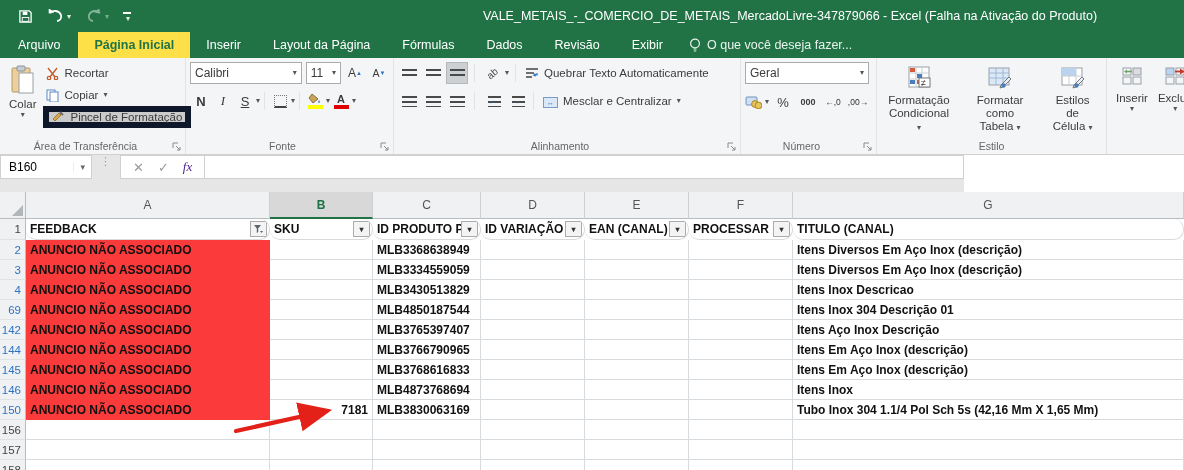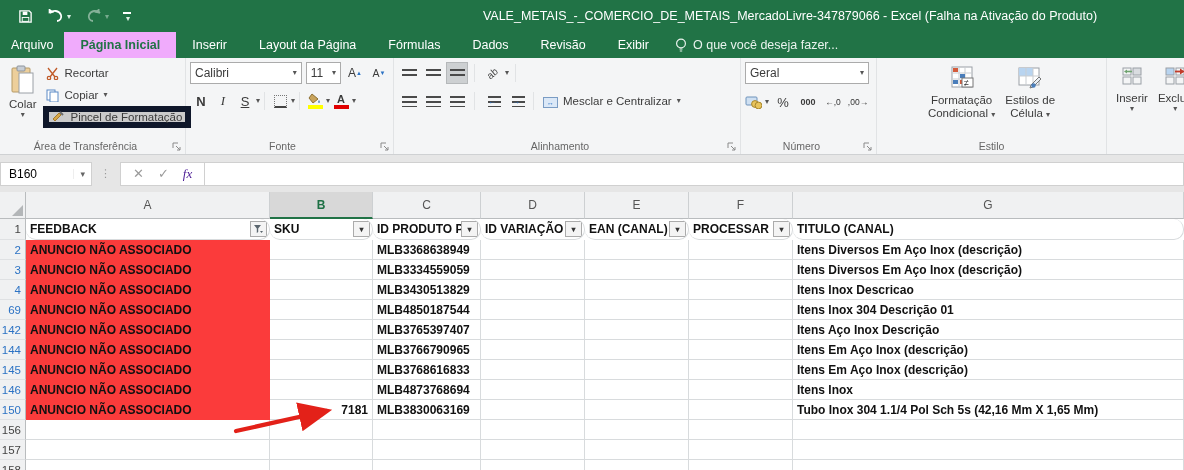--- a/index.html
+++ b/index.html
@@ -12,22 +12,22 @@
   .qat .qbtn { display:flex; align-items:center; color:#fff; cursor:default; }
   .qat .dis { opacity:.45; }
   .qat .caret { font-size:8px; color:#dff0e6; margin-left:2px; }
   .title-text { position:absolute; left:470px; top:0; width:640px; height:32px; line-height:32px;
                 text-align:center; color:#fff; font-size:12.5px; white-space:nowrap; }
 
   
   .tabrow { position:absolute; left:0; top:32px; width:1184px; height:26px; background:#217346;
             display:flex; align-items:stretch; color:#fff; font-size:12.5px; }
   .rtab { padding:0 16px; display:flex; align-items:center; white-space:nowrap; cursor:default; }
-  .rtab.file { padding:0 11px; }
-  .rtab.active { background:#f0abfc; color:#217346; font-weight:bold; }
+  .rtab.file { padding:0 18px; }
+  .rtab.active { background:#fde047; color:#217346; font-weight:bold; }
   .tellme { display:flex; align-items:center; gap:6px; padding:0 10px; color:#eaf3ee; }
 
   
   .ribbon { position:absolute; left:0; top:58px; width:1184px; height:97px; background:#f4f5f6;
             border-bottom:1px solid #cfd1d3; display:flex; font-size:11.5px; color:#3b3b3b; }
   .rgroup { position:relative; height:96px; border-right:1px solid #e1e3e5; padding:4px 4px 16px 4px; flex:none; }
   .glabel { position:absolute; bottom:2px; left:0; right:14px; text-align:center; font-size:10.5px; color:#666; white-space:nowrap; }
   .glabel.full { right:0; }
   .launcher { position:absolute; bottom:2px; right:3px; width:10px; height:10px; }
   .bigbtn { display:flex; flex-direction:column; align-items:center; justify-content:flex-start;
@@ -39,22 +39,22 @@
   .combo { background:#fff; border:1px solid #ababab; height:22px; display:flex; align-items:center;
            padding:0 4px; justify-content:space-between; font-size:12px; }
   .ibox { display:inline-flex; align-items:center; justify-content:center; width:22px; height:22px; cursor:default; }
   .ibox.sel { background:#cdd0d2; border:1px solid #b5b8ba; }
   .stripes { width:15px; height:11px; background:repeating-linear-gradient(to bottom,#4a4a4a 0 2px,transparent 2px 5px); }
   .vsep { width:1px; background:#e1e3e5; margin:2px 4px; }
   .colorbar { display:block; width:15px; height:4px; margin-top:1px; }
   .rowline { display:flex; align-items:center; }
 
   
-  .fxbar { position:absolute; left:0; top:155px; width:1184px; height:37px; background:#e6e6e6;
-           display:flex; align-items:center; }
+  .fxbar { position:absolute; left:0; top:155px; width:964px; height:37px; background:#e6e6e6;
+           display:flex; align-items:flex-start; }
   .namebox { width:92px; height:24px; background:#fff; border:1px solid #d0d0d0; margin-left:0;
              display:flex; align-items:center; font-size:12px; padding-left:8px; }
   .namebox .nb-caret { margin-left:auto; padding:0 6px; color:#666; font-size:9px; border-left:1px solid #eee; }
   .fx-dots { color:#9a9a9a; padding:0 8px; font-size:11px; letter-spacing:1px; }
   .fxbtns { display:flex; align-items:center; gap:14px; background:#fff; border:1px solid #d0d0d0;
             height:24px; padding:0 12px; color:#9a9a9a; font-size:13px; }
   .fxfield { flex:1; height:24px; background:#fff; border:1px solid #d0d0d0; border-left:none; margin-right:0; }
 
   
   .grid { position:absolute; left:0; top:192px; width:1184px; height:278px; background:#fff; }
@@ -248,20 +248,29 @@
         <span class="ibox">
             <span class="stripes" style="height:8px;"></span>
           </span>
         <span class="ibox sel">
             <span class="stripes" style="height:8px;"></span>
           </span>
         <span class="vsep" style="height:18px;"></span>
         <span class="ibox" style="transform:rotate(-40deg);font-size:10px;color:#444;">ab</span>
         <span class="caret-s">▾</span>
         <span class="vsep" style="height:18px;"></span>
+        <span class="smallbtn">
+          <span>
+            <svg width="14" height="12" viewBox="0 0 14 12">
+                <path d="M1 2h12M1 6h8M1 10h6" stroke="#444" stroke-width="1.4"></path>
+                <path d="M12 6v2H9l1.5-1.3M9 8l1.5 1.3" stroke="#2b72c4" stroke-width="1.2" fill="none"></path>
+              </svg>
+          </span>
+          <span>Quebrar Texto Automaticamente</span>
+        </span>
       </div>
       <div class="rowline" style="margin-top:6px; gap:2px;">
         <span class="ibox">
             <span class="stripes"></span>
           </span>
         <span class="ibox">
             <span class="stripes"></span>
           </span>
         <span class="ibox">
             <span class="stripes"></span>
@@ -333,20 +342,32 @@
                 <rect x="13" y="13" width="11" height="9" fill="#fff" stroke="#777"></rect>
                 <text x="15" y="21" font-size="9" fill="#333">≠</text>
               </svg>
           </span>
           <span>Formatação</span>
           <span><span>Condicional</span> <span class="caret-s">▾</span></span>
         </div>
         <div class="bigbtn">
           <span class="bb-ic">
             <svg width="26" height="26" viewBox="0 0 26 26">
+                <rect x="2" y="3" width="20" height="17" fill="#dbe8f7" stroke="#9aa0a6"></rect>
+                <path d="M2 8h20M2 13h20M9 3v17M16 3v17" stroke="#9fb8d4"></path>
+                <path d="M14 20l8-8 2 2-8 8-3 1z" fill="#e8eef5" stroke="#777"></path>
+                <circle cx="16.5" cy="20.5" r="2.2" fill="#4a7ebb"></circle>
+              </svg>
+          </span>
+          <span>Formatar como</span>
+          <span><span>Tabela</span> <span class="caret-s">▾</span></span>
+        </div>
+        <div class="bigbtn">
+          <span class="bb-ic">
+            <svg width="26" height="26" viewBox="0 0 26 26">
                 <rect x="2" y="3" width="20" height="17" fill="#fff" stroke="#9aa0a6"></rect>
                 <rect x="2" y="3" width="14" height="8" fill="#b8d4f0"></rect>
                 <path d="M2 11h20M9 3v17M16 3v17" stroke="#c9cdd1"></path>
                 <path d="M14 20l8-8 2 2-8 8-3 1z" fill="#e8eef5" stroke="#777"></path>
                 <circle cx="16.5" cy="20.5" r="2.2" fill="#4a7ebb"></circle>
               </svg>
           </span>
           <span>Estilos de</span>
           <span><span>Célula</span> <span class="caret-s">▾</span></span>
         </div>

